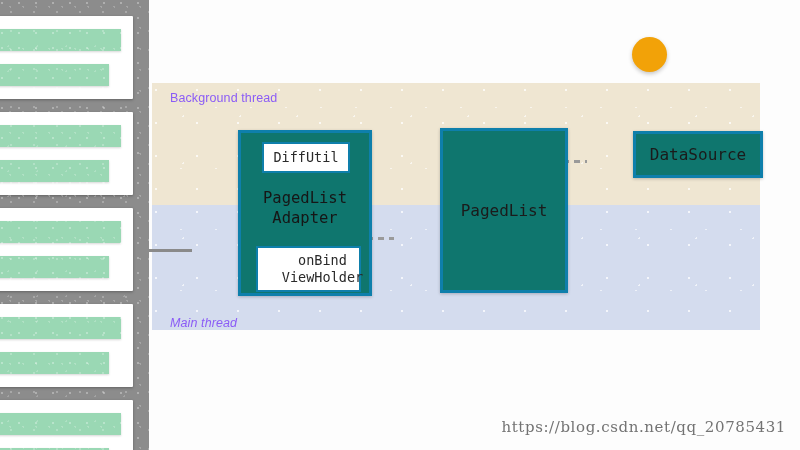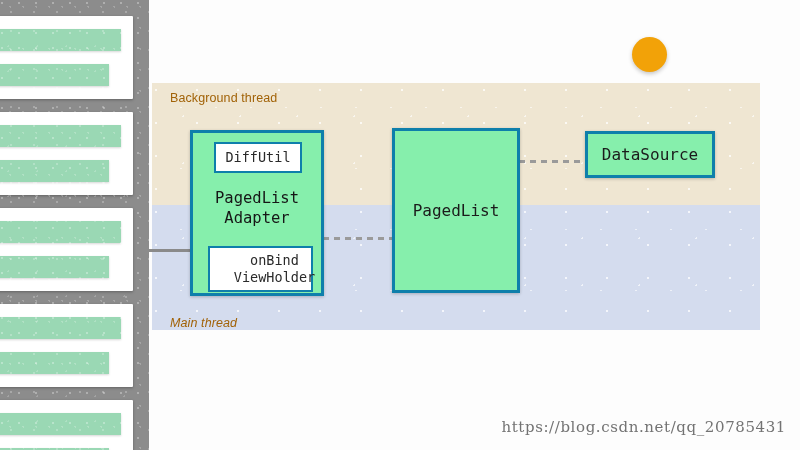--- a/index.html
+++ b/index.html
@@ -85,40 +85,41 @@
     background-image:
       radial-gradient(circle at 10% 22%, rgba(255,255,255,.75) 0 1px, transparent 1px),
       radial-gradient(circle at 55% 71%, rgba(255,255,255,.65) 0 1px, transparent 1px),
       radial-gradient(circle at 83% 40%, rgba(255,255,255,.60) 0 1px, transparent 1px);
     background-size: 41px 33px, 57px 47px, 35px 61px;
     pointer-events: none;
   }
   .band-label {
     position: absolute;
     font-size: 12.5px;
-    color: #a16207;
+    color: #8b5cf6;
     letter-spacing: 0.1px;
     white-space: nowrap;
   }
   #background-thread-label { left: 170px; top: 91px; }
   #main-thread-label { left: 170px; top: 316px; font-style: italic; }
 
   
   .box {
     position: absolute;
-    background: #86efac;
+    background: #0f766e;
     border: 3px solid #0e7fab;
     box-sizing: border-box;
     box-shadow: 0 1px 3px rgba(0,0,0,0.22);
     display: flex;
     align-items: center;
     justify-content: center;
     text-align: center;
     font-family: "DejaVu Sans Mono", monospace;
     color: #1b1b1b;
+    margin-left: 48px;
   }
   #paged-list-adapter-box {
     left: 190px; top: 130px;
     width: 134px; height: 166px;
     display: block;
   }
   #paged-list-adapter-label {
     position: absolute;
     left: 0; right: 0;
     top: 55px;

